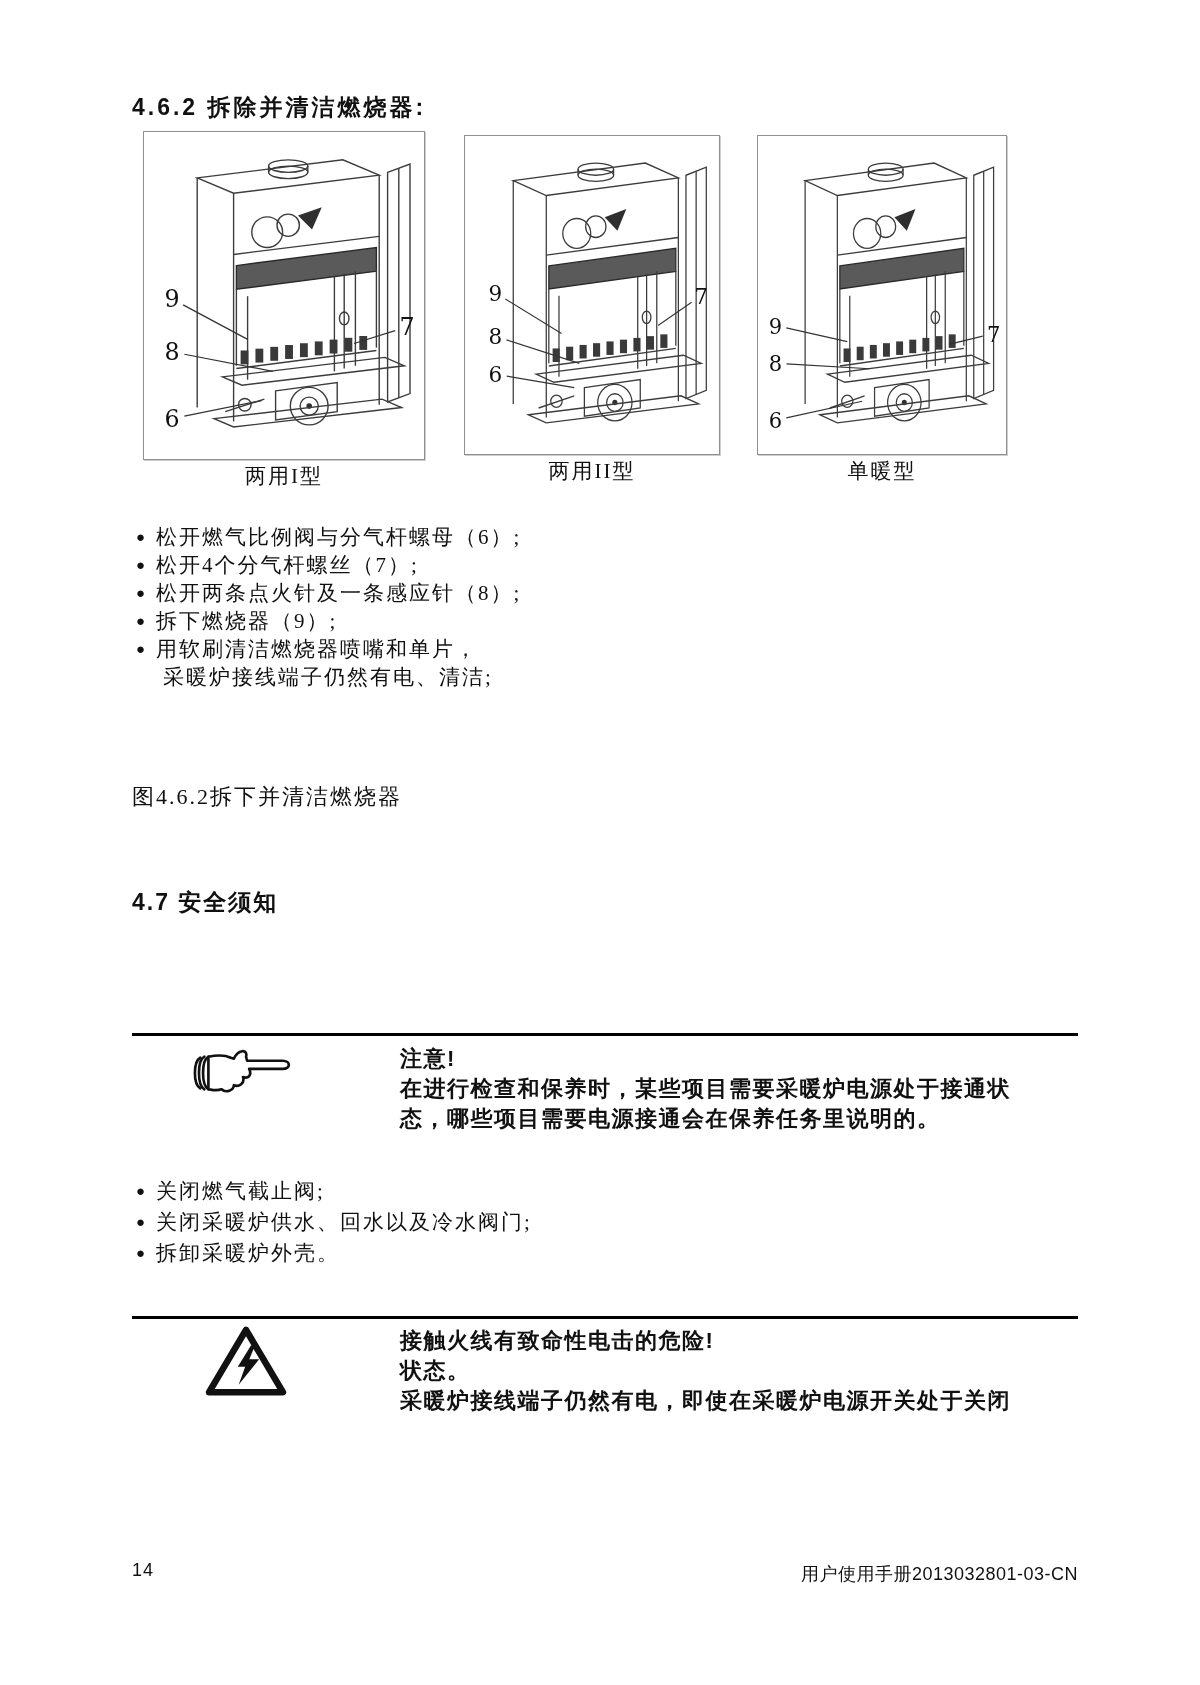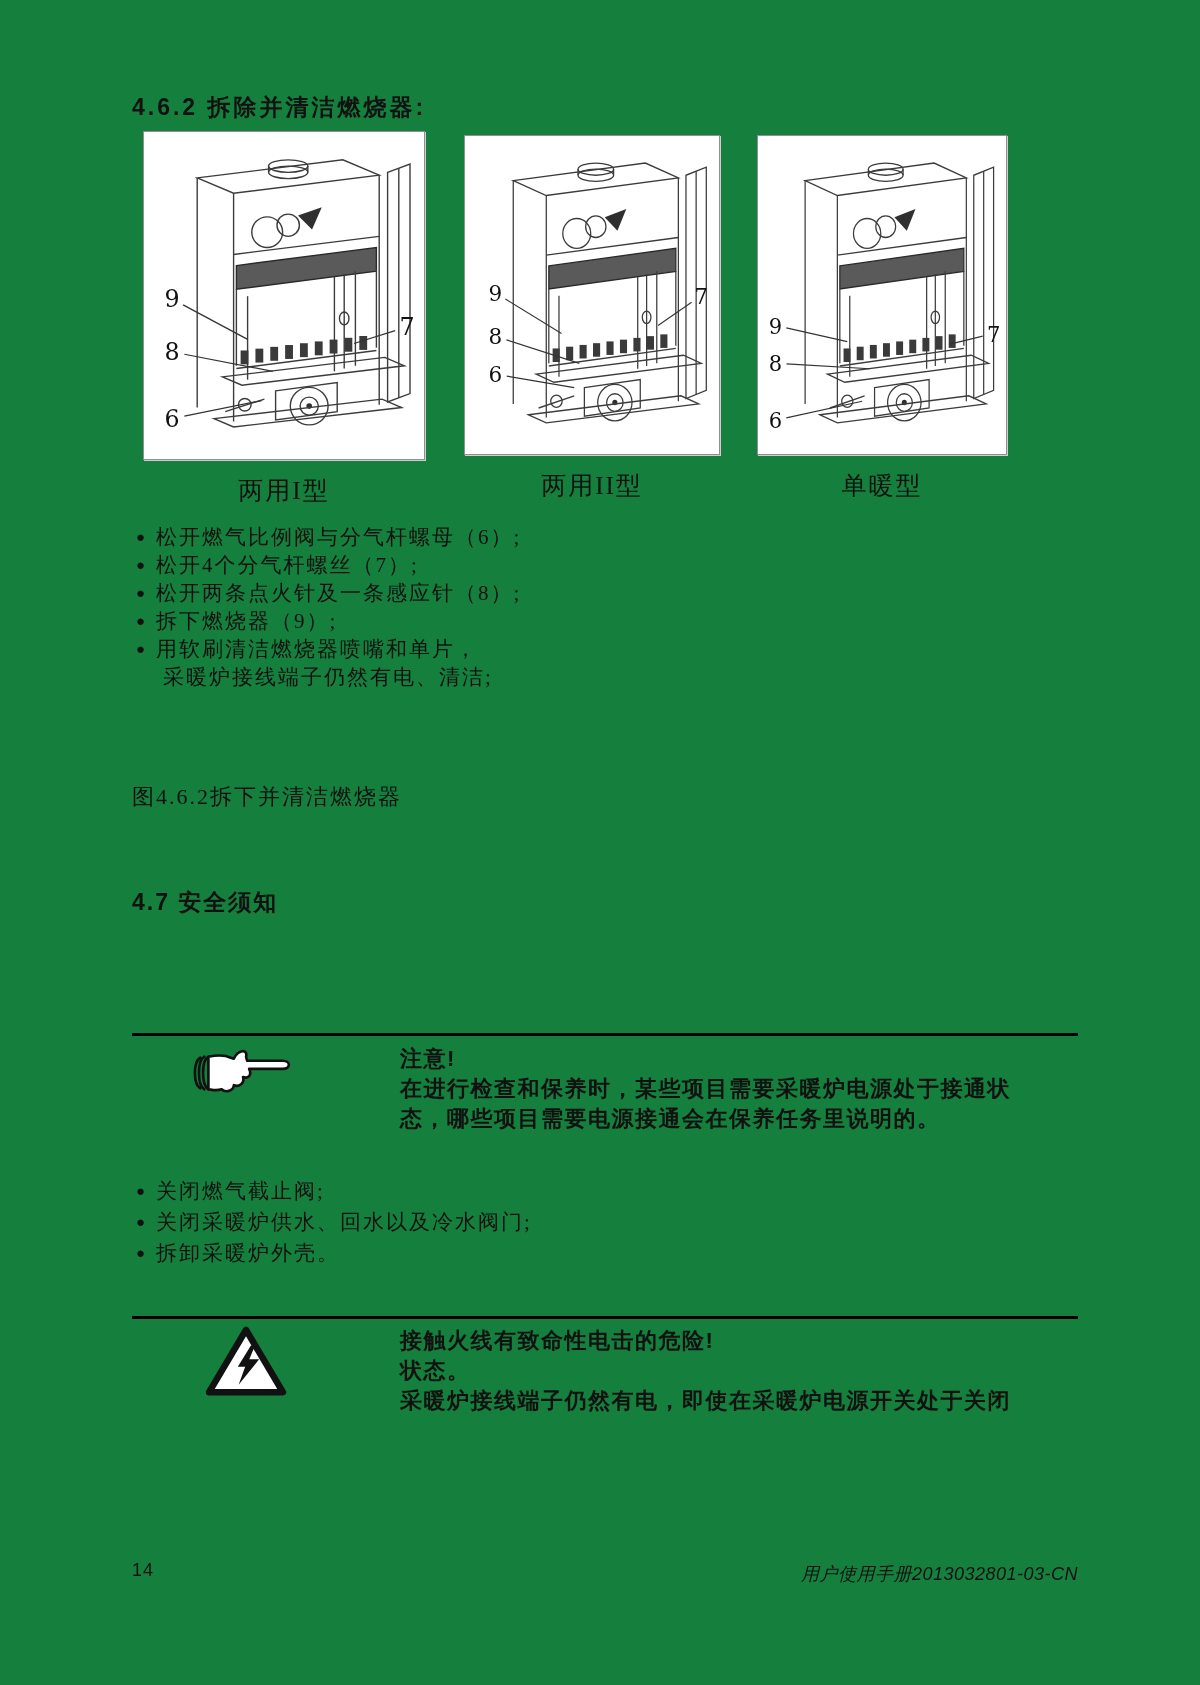--- a/index.html
+++ b/index.html
@@ -1,31 +1,31 @@
 <!DOCTYPE html>
 <html><head>
 <meta charset="utf-8">
 <style>
   html,body{margin:0;padding:0;background:#e8e8e8;}
   .page{
     position:relative;width:1200px;height:1685px;margin:0 auto;
-    background:#15803d;color:#111;overflow:hidden;
+    background:#ffffff;color:#111;overflow:hidden;
     font-family:"Liberation Serif", serif;
   }
   .abs{position:absolute;}
 
   .sec-title{
     left:132px;top:92px;font-size:23px;font-weight:bold;
     letter-spacing:3px;font-family:"Liberation Sans", sans-serif;
   }
 
   .fig{position:absolute;}
   .figbox{border:1px solid #8f8f8f;background:#fff;box-shadow:1px 1px 0 #cfcfcf;}
   .figcap{
-    text-align:center;margin-top:14px;font-size:25px;letter-spacing:2px;
+    text-align:center;margin-top:2px;font-size:21px;letter-spacing:2px;
     font-family:"Liberation Serif", serif;
   }
 
   .steps{font-size:21px;letter-spacing:2px;line-height:28px;}
   .steps .tline{white-space:nowrap;}
   .steps .dot{font-size:15px;margin-right:9px;vertical-align:2px;}
   .steps .cont{padding-left:27px;}
 
   .figure-caption-text{left:132px;top:782px;font-size:22px;letter-spacing:2px;}
 
@@ -34,21 +34,21 @@
   .intro{left:132px;top:888px;font-size:21px;letter-spacing:2.5px;line-height:33px;}
 
   .rule{left:132px;width:946px;height:3px;background:#000;}
 
   .advice-text{font-family:"Liberation Sans", sans-serif;font-weight:bold;
                font-size:22px;letter-spacing:1.5px;line-height:30px;}
 
   .footer-left{left:132px;top:1560px;font-size:18px;letter-spacing:1px;
                font-family:"Liberation Sans", sans-serif;}
   .footer-right{top:1562px;right:122px;font-size:18px;letter-spacing:0.5px;
-               font-family:"Liberation Sans", sans-serif;font-style:italic;}
+               font-family:"Liberation Sans", sans-serif;}
 </style>
 </head>
 <body>
 
 <div class="page">
 
   <div class="abs sec-title">4.6.2 拆除并清洁燃烧器:</div>
 
   <div class="fig" style="left:143px;top:131px;width:282px">
     <div class="figbox" style="height:327px">

